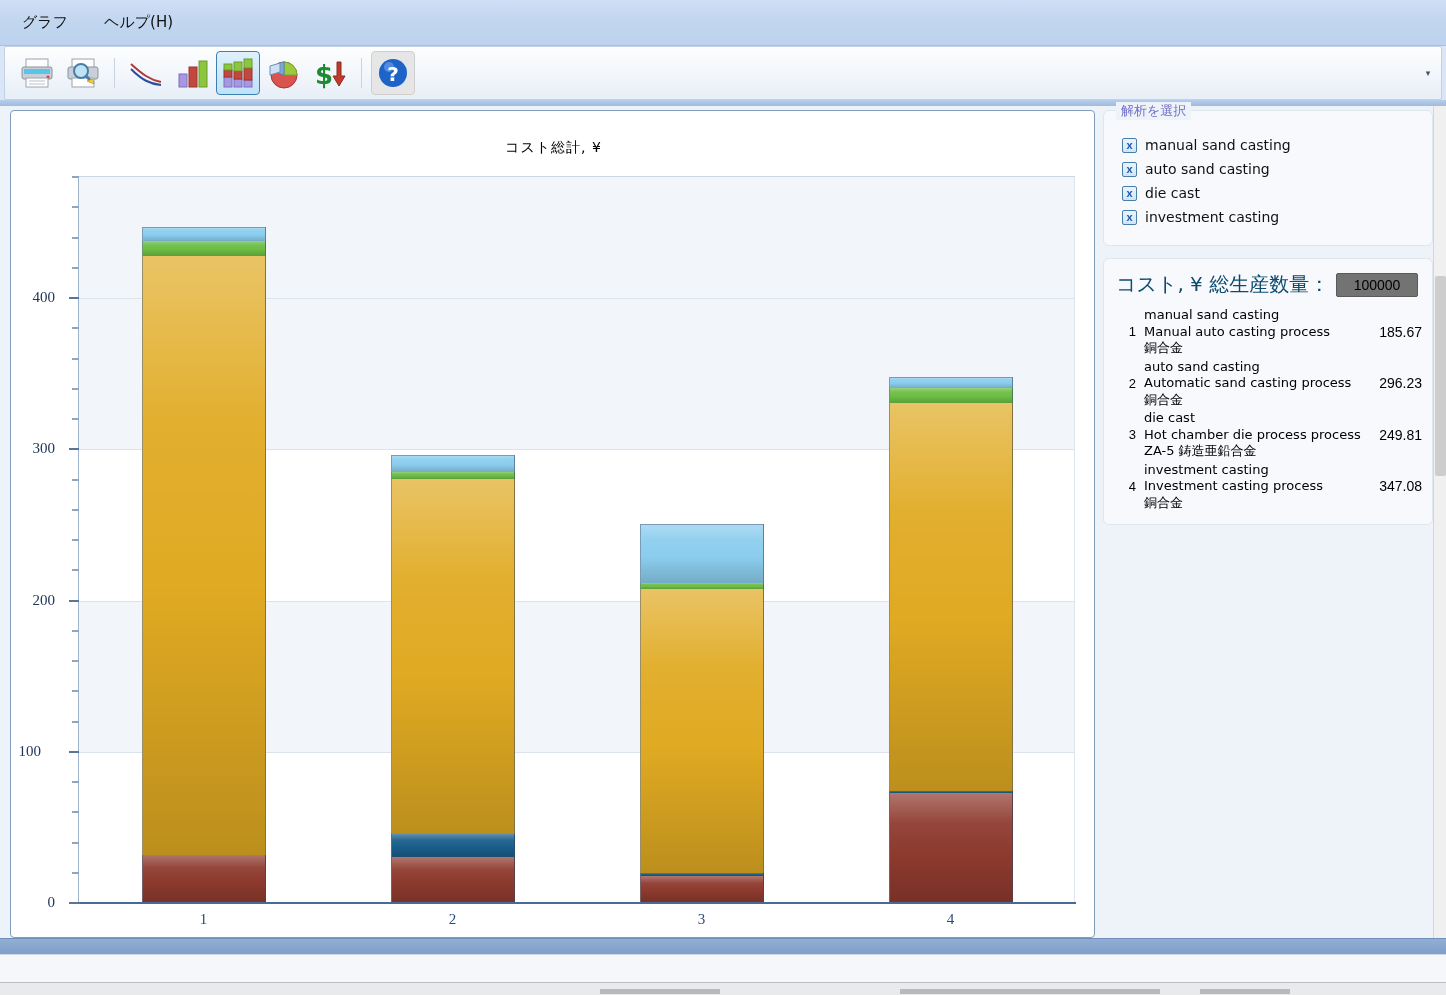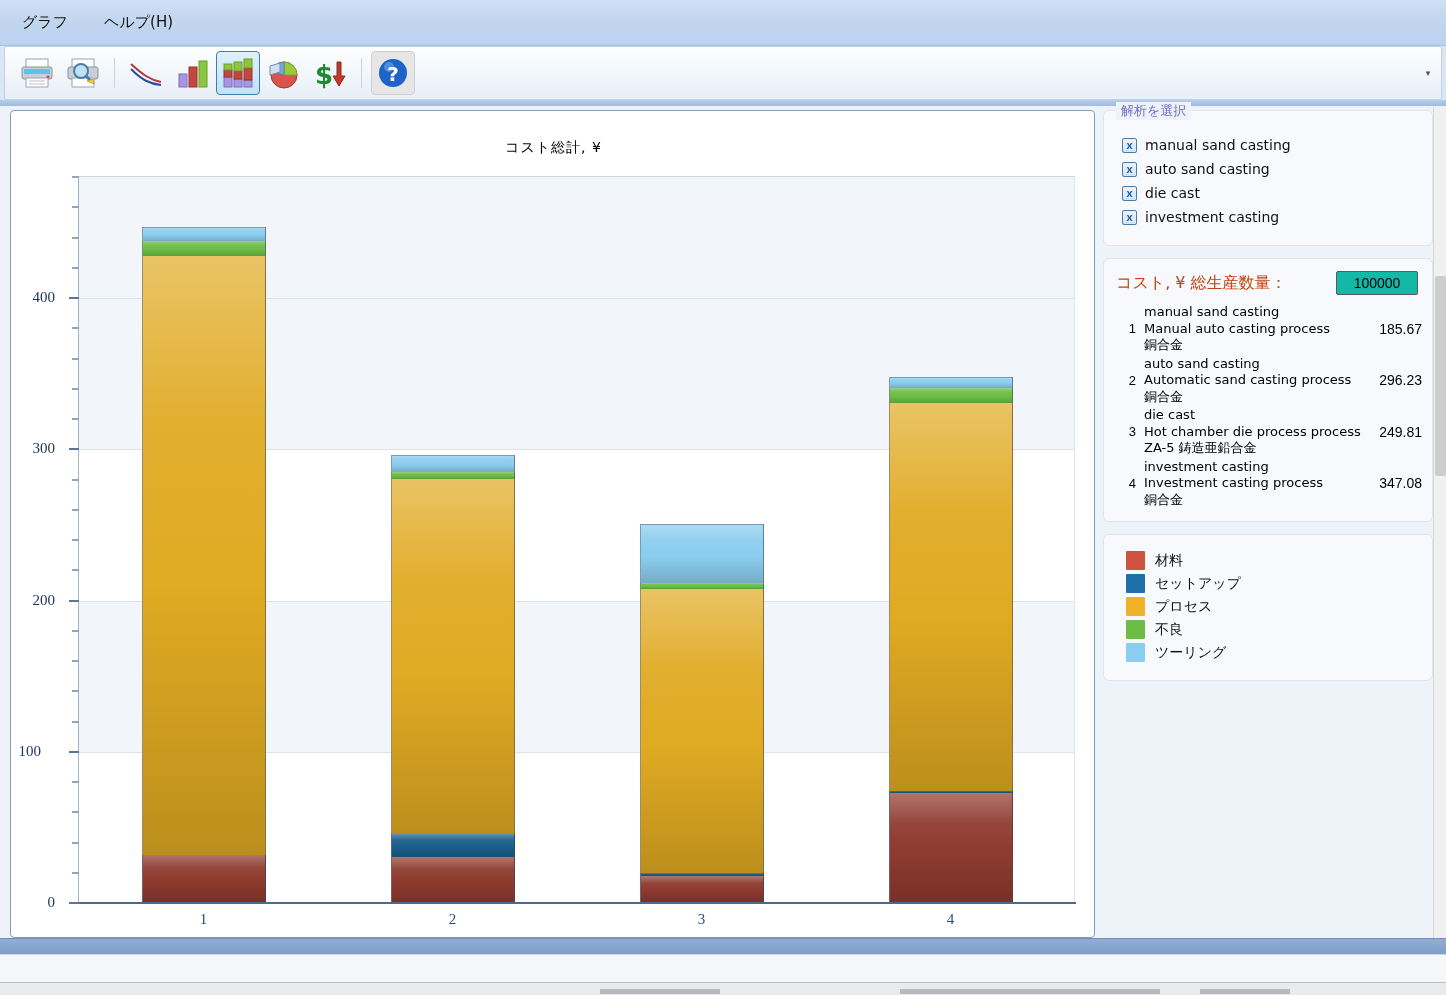--- a/index.html
+++ b/index.html
@@ -149,25 +149,25 @@
   .analysis-label {
     font-size:14px; color:#111;
     font-family:"DejaVu Sans","Liberation Sans",sans-serif;
   }
 
   .cost-head {
     display:flex; align-items:center; justify-content:space-between;
     padding:12px 14px 8px 12px;
   }
   .cost-head-label {
-    font-size:16px; color:#c2410c;
+    font-size:20px; color:#0c4a6e;
     font-family:"DejaVu Sans","Liberation Sans",sans-serif;
   }
   .qty-input {
-    width:82px; height:24px; border:1px solid #5a5a5a; background:#14b8a6;
+    width:82px; height:24px; border:1px solid #5a5a5a; background:#737373;
     border-radius:2px; font-size:14px; text-align:center; color:#000;
     font-family:"Liberation Sans",sans-serif; padding:0;
   }
 
   .cost-rows { padding:0 10px 12px 10px; }
   .cost-row { display:flex; gap:8px; padding:1px 0; }
   .cost-idx {
     width:22px; flex:0 0 22px; text-align:right; font-size:13px; color:#000;
     align-self:center; font-family:"Liberation Sans",sans-serif;
   }
@@ -500,44 +500,20 @@
               <div class="cost-mid">
                 <div class="cost-line">investment casting</div>
                 <div class="cost-line">Investment casting process</div>
                 <div class="cost-line">銅合金</div>
               </div>
               <div class="cost-val">347.08</div>
             </div>
           </div>
       </div>
 
-      <div class="group">
-        <div class="legend-box" id="legend-list">
-            <div class="legend-row">
-              <div class="swatch" style="background: rgb(205, 82, 65);"></div>
-              <div class="legend-label">材料</div>
-            </div>
-            <div class="legend-row">
-              <div class="swatch" style="background: rgb(31, 111, 168);"></div>
-              <div class="legend-label">セットアップ</div>
-            </div>
-            <div class="legend-row">
-              <div class="swatch" style="background: rgb(238, 179, 42);"></div>
-              <div class="legend-label">プロセス</div>
-            </div>
-            <div class="legend-row">
-              <div class="swatch" style="background: rgb(108, 189, 69);"></div>
-              <div class="legend-label">不良</div>
-            </div>
-            <div class="legend-row">
-              <div class="swatch" style="background: rgb(139, 205, 238);"></div>
-              <div class="legend-label">ツーリング</div>
-            </div>
-          </div>
-      </div>
 
     </div>
   </div>
 
   <div class="vscroll">
     <div class="thumb"></div>
   </div>
 
   <div class="bottom-rail"></div>
   <div class="statusbar"></div>

